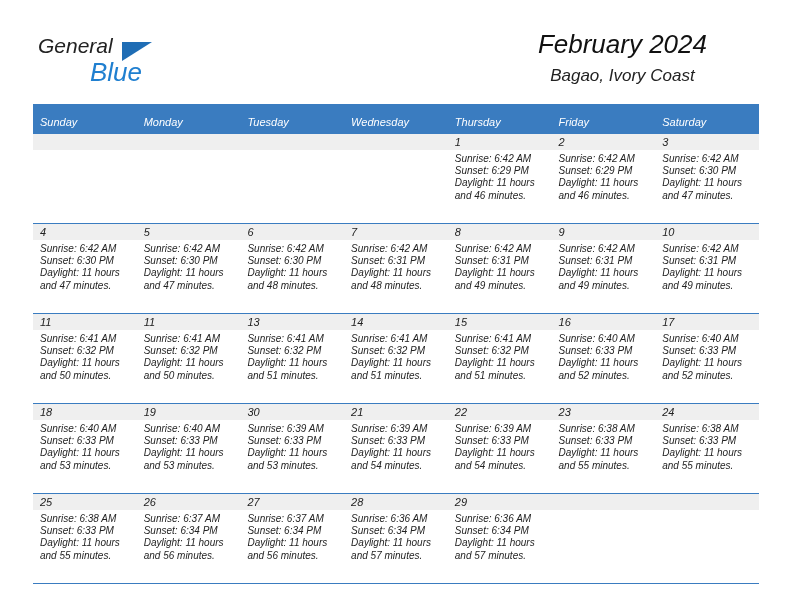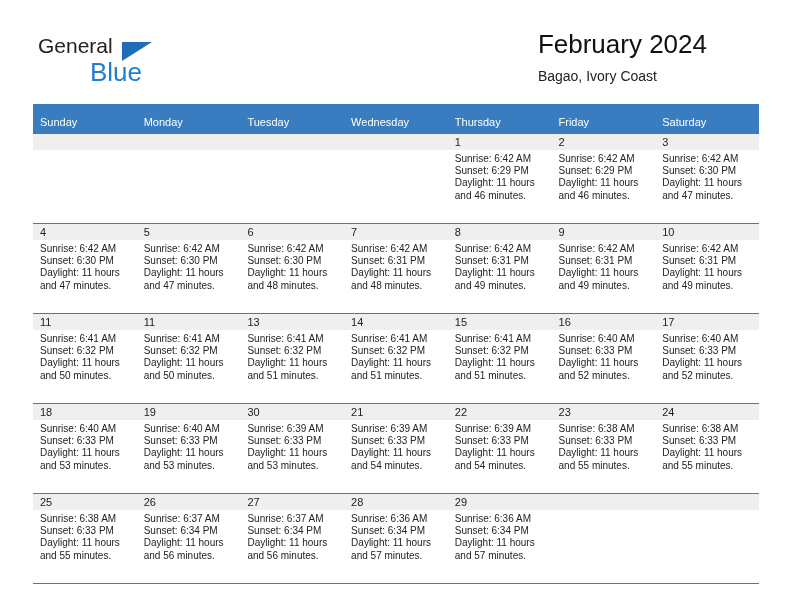--- a/index.html
+++ b/index.html
@@ -12,20 +12,21 @@
     background: #ffffff;
     font-family: "Liberation Sans", sans-serif;
     color: #000000;
     overflow: hidden;
   }
   .page {
     position: relative;
     width: 740px;
     height: 612px;
     box-sizing: border-box;
+    font-style: italic;
   }
 
   
   .header {
     position: absolute;
     left: 33px;
     top: 28px;
     right: 33px;
     height: 70px;
   }
@@ -59,30 +60,30 @@
     left: 57px;
     top: 26px;
     font-size: 26px;
     color: #1f7fd0;
     line-height: 24px;
   }
   .title-block {
     position: absolute;
     right: 0;
     top: 0;
-    text-align: left;
+    text-align: center;
   }
   .cal-title {
     font-size: 26px;
     color: #111111;
     line-height: 32px;
     white-space: nowrap;
   }
   .cal-subtitle {
-    font-size: 14px;
+    font-size: 17px;
     color: #222222;
     line-height: 20px;
     margin-top: 6px;
     white-space: nowrap;
   }
 
   
   .calendar {
     position: absolute;
     left: 33px;

